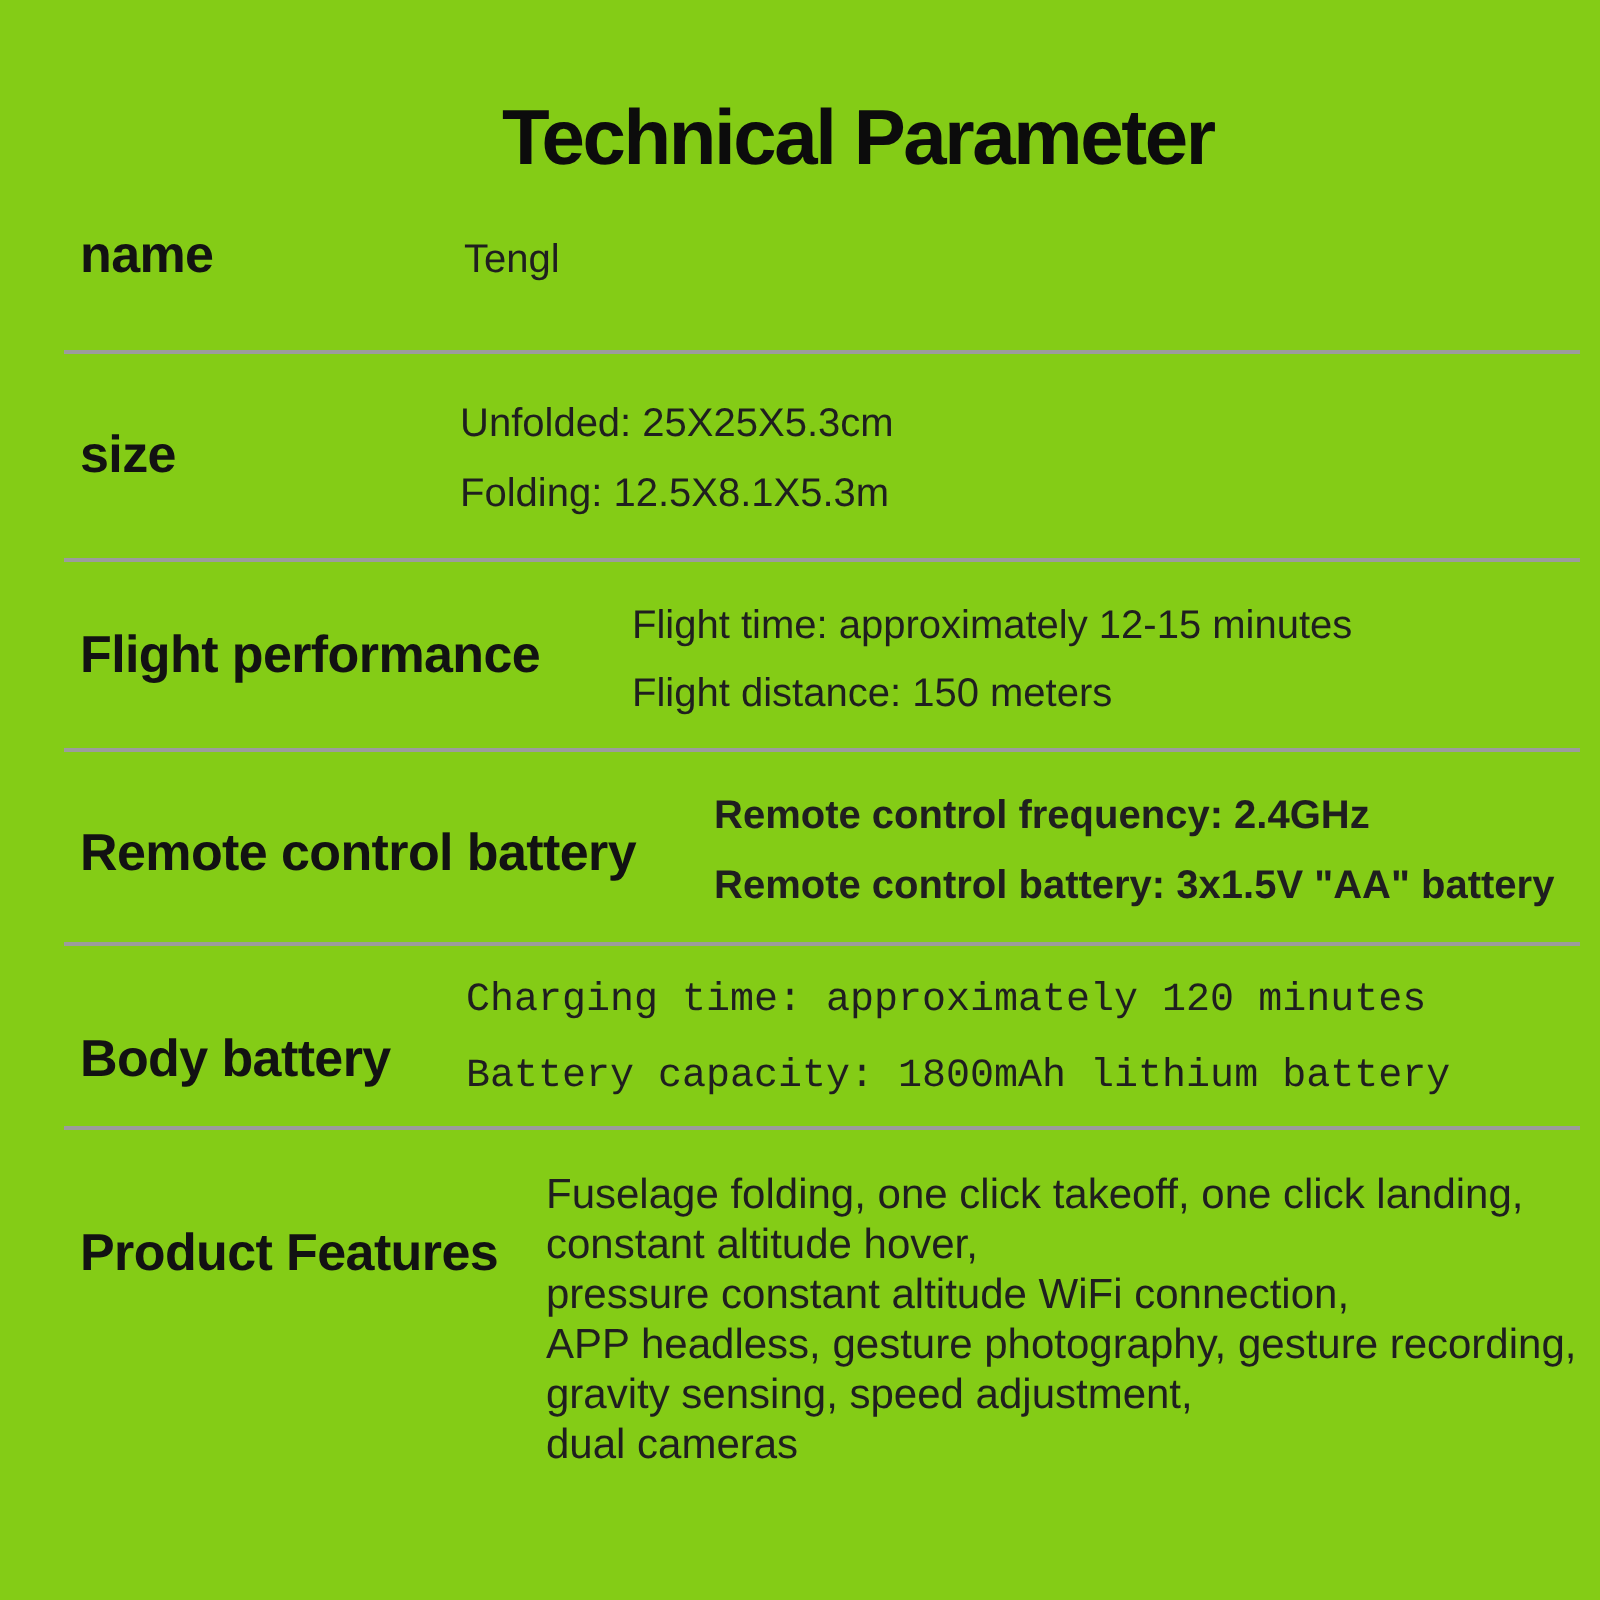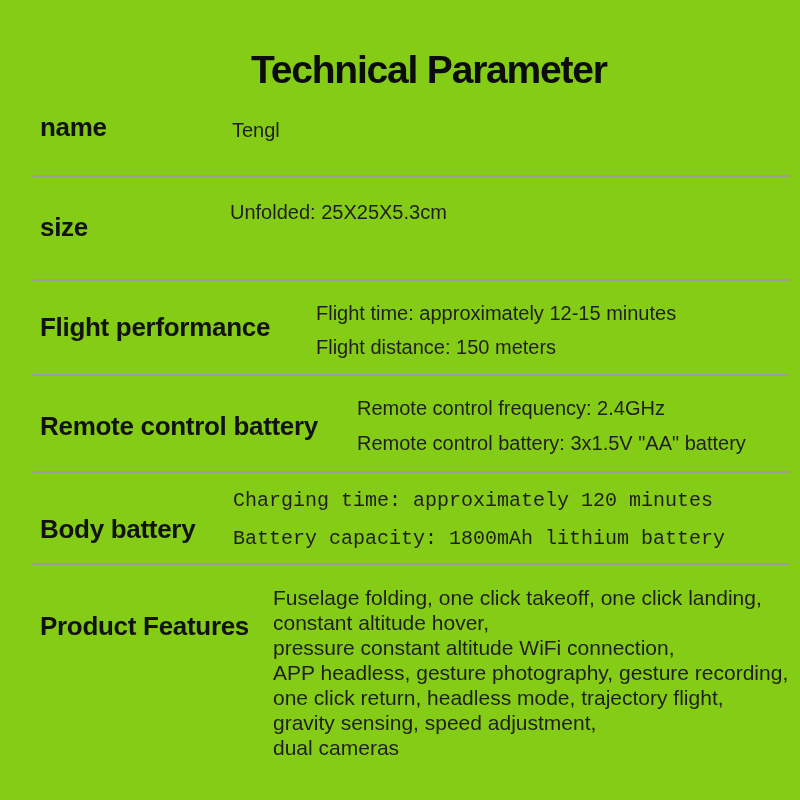--- a/index.html
+++ b/index.html
@@ -64,21 +64,21 @@
   .label-name     { top: 112px; }
   .label-size     { top: 212px; }
   .label-flight   { top: 312px; }
   .label-remote   { top: 411px; }
   .label-body     { top: 514px; }
   .label-features { top: 611px; }
   
   .value-name     { left: 232px; top: 117px; }
   .value-size     { left: 230px; top: 195px; }
   .value-flight   { left: 316px; top: 296px; }
-  .value-remote   { left: 357px; top: 391px; }
+  .value-remote   { left: 357px; top: 391px; font-weight: bold; }
   .value-body     { left: 233px; top: 482px; }
   .value-features { left: 273px; top: 585px; }
   
   .divider-1 { top: 175px; }
   .divider-2 { top: 279px; }
   .divider-3 { top: 374px; }
   .divider-4 { top: 471px; }
   .divider-5 { top: 563px; }
 </style>
 </head>
@@ -90,20 +90,21 @@
 
   <div class="spec-label label-name">name</div>
   <div class="spec-value value-name lh26">
     <div>Tengl</div>
   </div>
   <div class="divider divider-1"></div>
 
   <div class="spec-label label-size">size</div>
   <div class="spec-value value-size lh35">
     <div>Unfolded: 25X25X5.3cm</div>
+    <div>Folding: 12.5X8.1X5.3m</div>
   </div>
   <div class="divider divider-2"></div>
 
   <div class="spec-label label-flight">Flight performance</div>
   <div class="spec-value value-flight lh34">
     <div>Flight time: approximately 12-15 minutes</div>
     <div>Flight distance: 150 meters</div>
   </div>
   <div class="divider divider-3"></div>
 
@@ -120,18 +121,17 @@
     <div>Battery capacity: 1800mAh lithium battery</div>
   </div>
   <div class="divider divider-5"></div>
 
   <div class="spec-label label-features">Product Features</div>
   <div class="spec-value value-features features-value">
     <div>Fuselage folding, one click takeoff, one click landing,</div>
     <div>constant altitude hover,</div>
     <div>pressure constant altitude WiFi connection,</div>
     <div>APP headless, gesture photography, gesture recording,</div>
-    <div>one click return, headless mode, trajectory flight,</div>
     <div>gravity sensing, speed adjustment,</div>
     <div>dual cameras</div>
   </div>
 
 </div>
 
 </body></html>

